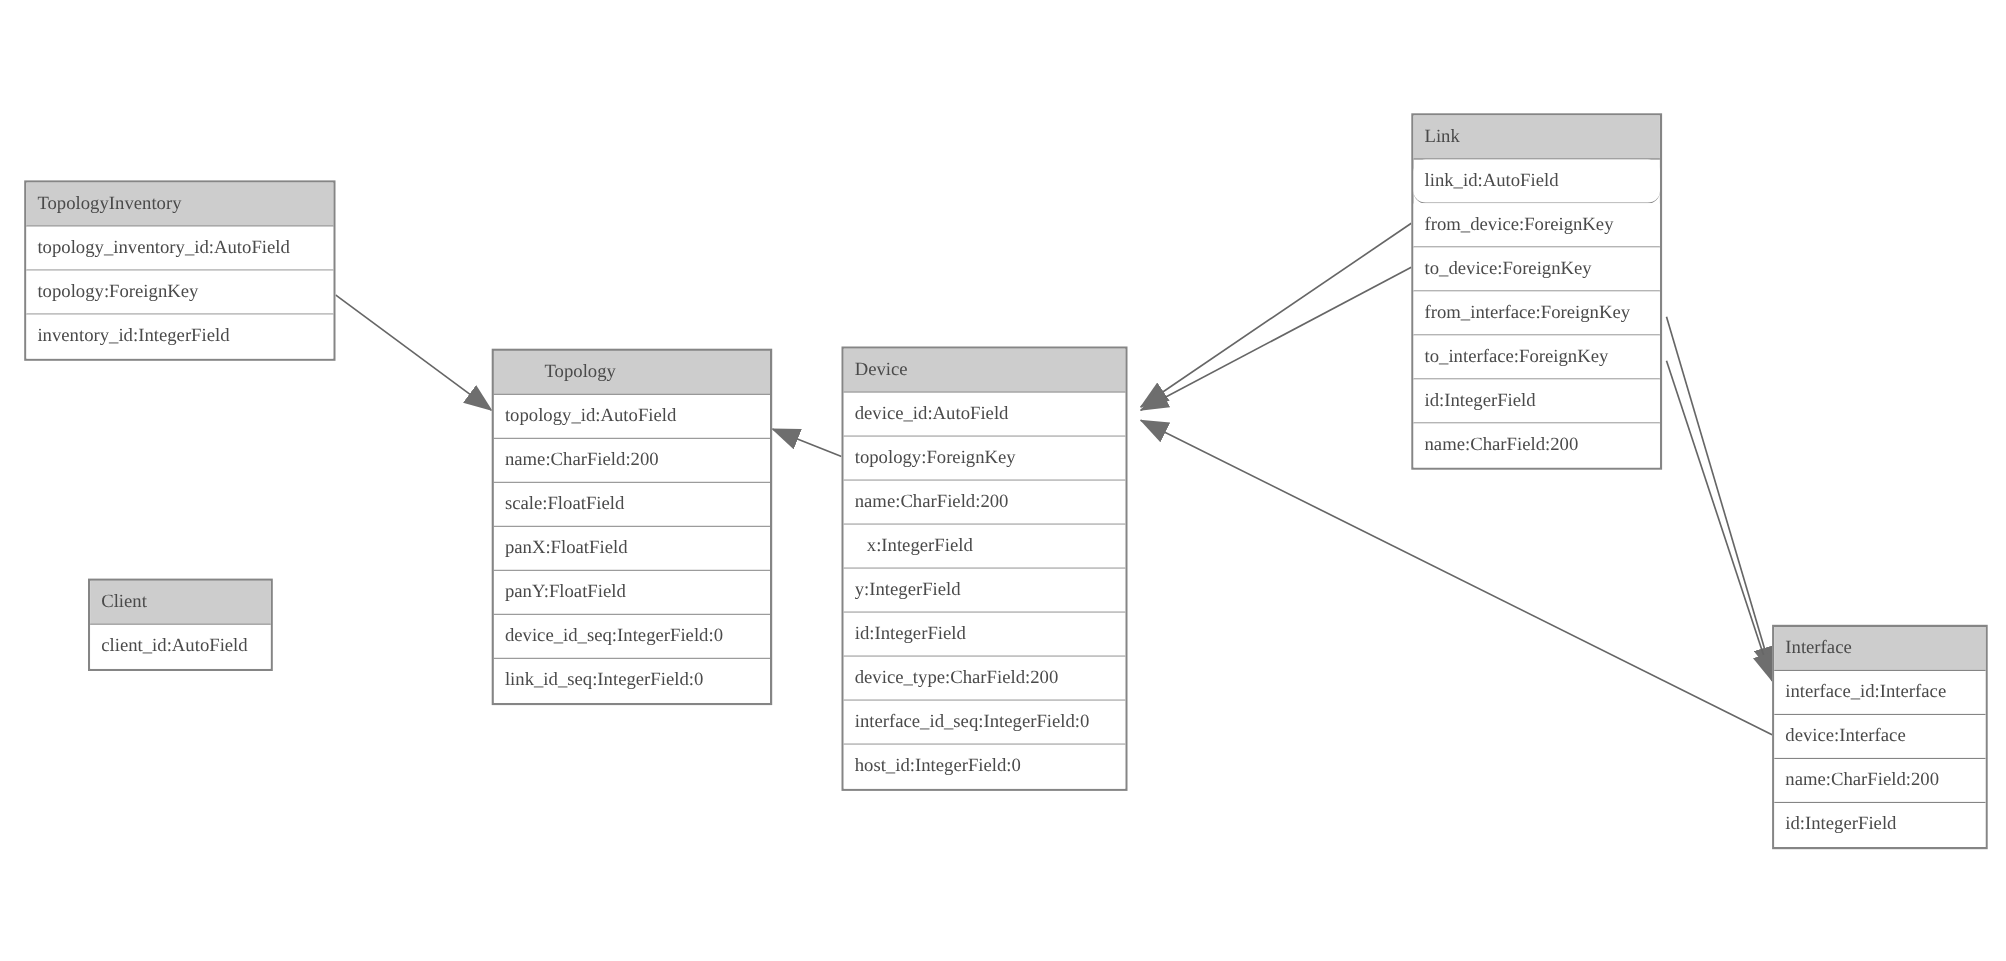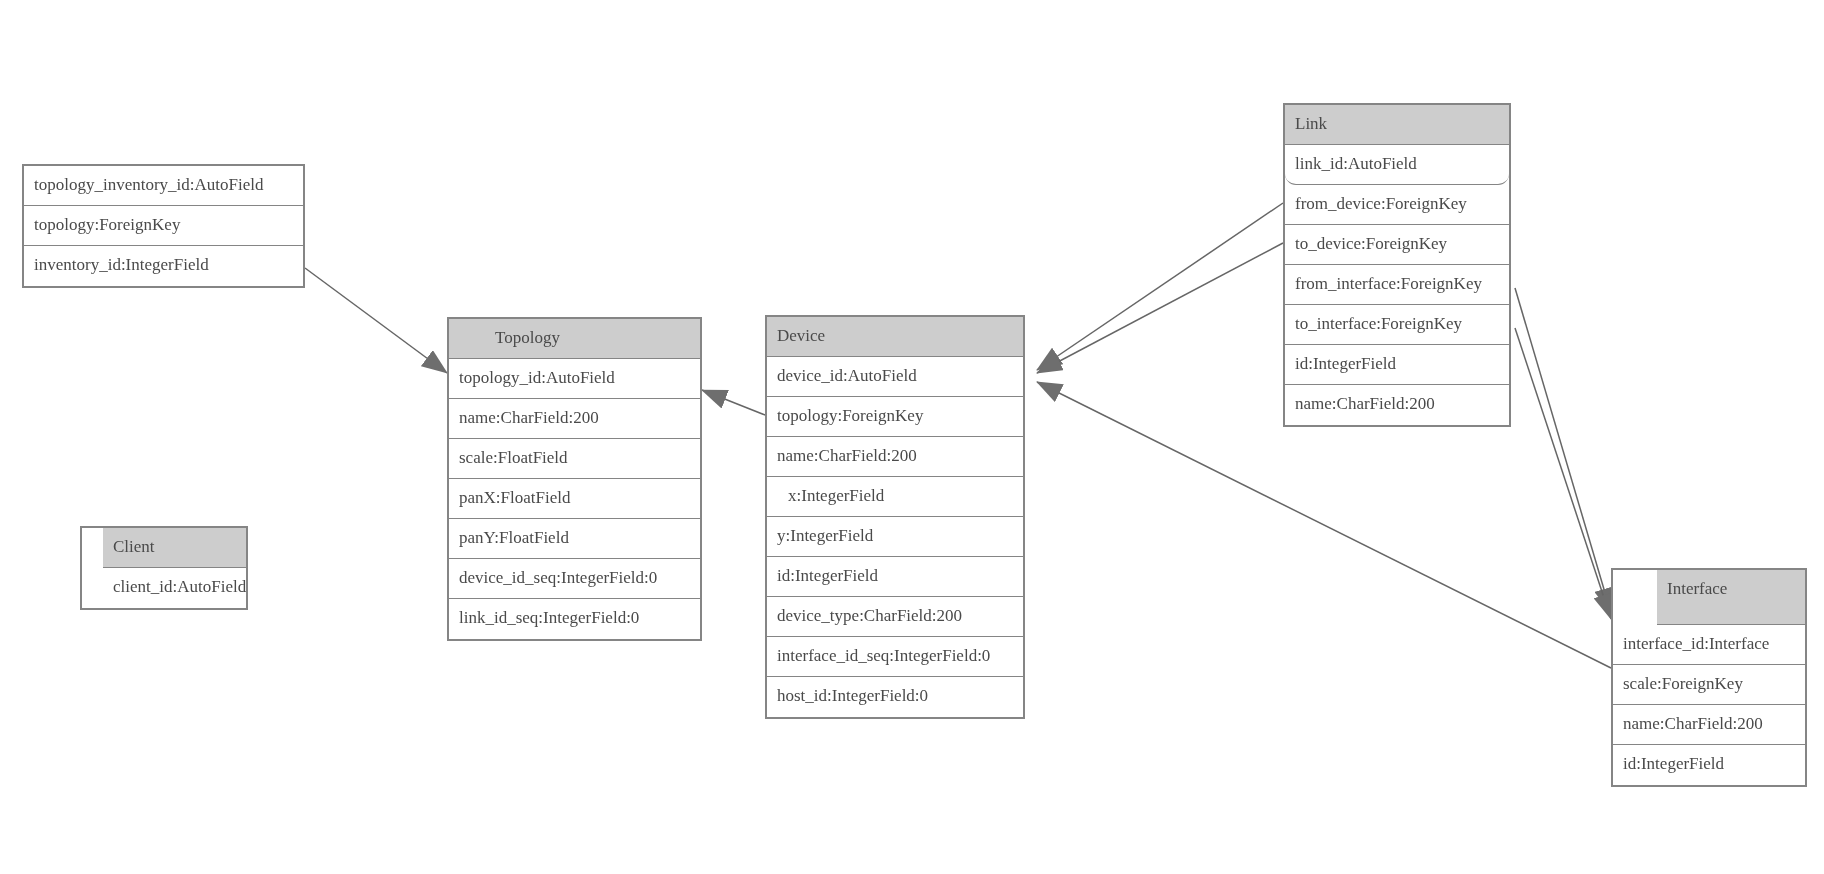--- a/index.html
+++ b/index.html
@@ -62,35 +62,36 @@
         <line x1="765" y1="415" x2="702" y2="390" stroke="#666666" stroke-width="1.5" marker-end="url(#arrowhead)"></line>
         <line x1="1283" y1="203" x2="1037" y2="370" stroke="#666666" stroke-width="1.5" marker-end="url(#arrowhead)"></line>
         <line x1="1283" y1="243" x2="1037" y2="373" stroke="#666666" stroke-width="1.5" marker-end="url(#arrowhead)"></line>
         <line x1="1611" y1="668" x2="1037" y2="382" stroke="#666666" stroke-width="1.5" marker-end="url(#arrowhead)"></line>
         <line x1="1515" y1="288" x2="1611" y2="613" stroke="#666666" stroke-width="1.5" marker-end="url(#arrowhead)"></line>
         <line x1="1515" y1="328" x2="1611" y2="619" stroke="#666666" stroke-width="1.5" marker-end="url(#arrowhead)"></line>
       </g>
   </svg>
   <div id="entities">
       <div class="entity" style="left: 22px; top: 164px; width: 283px;">
+        <div class="row header" style="height: 40px; background: rgb(205, 205, 205);">TopologyInventory</div>
         <div class="row" style="height: 40px;">topology_inventory_id:AutoField</div>
         <div class="row" style="height: 40px;">topology:ForeignKey</div>
         <div class="row" style="height: 40px;">inventory_id:IntegerField</div>
       </div>
       <div class="entity" style="left: 447px; top: 317px; width: 255px;">
         <div class="row header" style="height: 40px; background: rgb(205, 205, 205); padding-left: 46px;">Topology</div>
         <div class="row" style="height: 40px;">topology_id:AutoField</div>
         <div class="row" style="height: 40px;">name:CharField:200</div>
         <div class="row" style="height: 40px;">scale:FloatField</div>
         <div class="row" style="height: 40px;">panX:FloatField</div>
         <div class="row" style="height: 40px;">panY:FloatField</div>
         <div class="row" style="height: 40px;">device_id_seq:IntegerField:0</div>
         <div class="row" style="height: 40px;">link_id_seq:IntegerField:0</div>
       </div>
-      <div class="entity" style="left: 80px; top: 526px; width: 168px; padding-left: 21px;">
+      <div class="entity" style="left: 80px; top: 526px; width: 168px;">
         <div class="row header" style="height: 40px; background: rgb(205, 205, 205);">Client</div>
         <div class="row" style="height: 40px;">client_id:AutoField</div>
       </div>
       <div class="entity" style="left: 765px; top: 315px; width: 260px;">
         <div class="row header" style="height: 40px; background: rgb(205, 205, 205);">Device</div>
         <div class="row" style="height: 40px;">device_id:AutoField</div>
         <div class="row" style="height: 40px;">topology:ForeignKey</div>
         <div class="row" style="height: 40px;">name:CharField:200</div>
         <div class="row" style="height: 40px; padding-left: 21px;">x:IntegerField</div>
         <div class="row" style="height: 40px;">y:IntegerField</div>
@@ -103,20 +104,20 @@
         <div class="row header" style="height: 40px; background: rgb(205, 205, 205);">Link</div>
         <div class="row" style="height: 40px; border-radius: 11px;">link_id:AutoField</div>
         <div class="row" style="height: 40px;">from_device:ForeignKey</div>
         <div class="row" style="height: 40px;">to_device:ForeignKey</div>
         <div class="row" style="height: 40px;">from_interface:ForeignKey</div>
         <div class="row" style="height: 40px;">to_interface:ForeignKey</div>
         <div class="row" style="height: 40px;">id:IntegerField</div>
         <div class="row" style="height: 40px;">name:CharField:200</div>
       </div>
       <div class="entity" style="left: 1611px; top: 568px; width: 196px;">
-        <div class="row header" style="height: 55px; background: rgb(205, 205, 205); margin-left: 44px;">Interface</div>
+        <div class="row header" style="height: 40px; background: rgb(205, 205, 205);">Interface</div>
         <div class="row" style="height: 40px;">interface_id:Interface</div>
-        <div class="row" style="height: 40px;">scale:ForeignKey</div>
+        <div class="row" style="height: 40px;">device:Interface</div>
         <div class="row" style="height: 40px;">name:CharField:200</div>
         <div class="row" style="height: 40px;">id:IntegerField</div>
       </div>
     </div>
 </div>
 
 </body></html>

